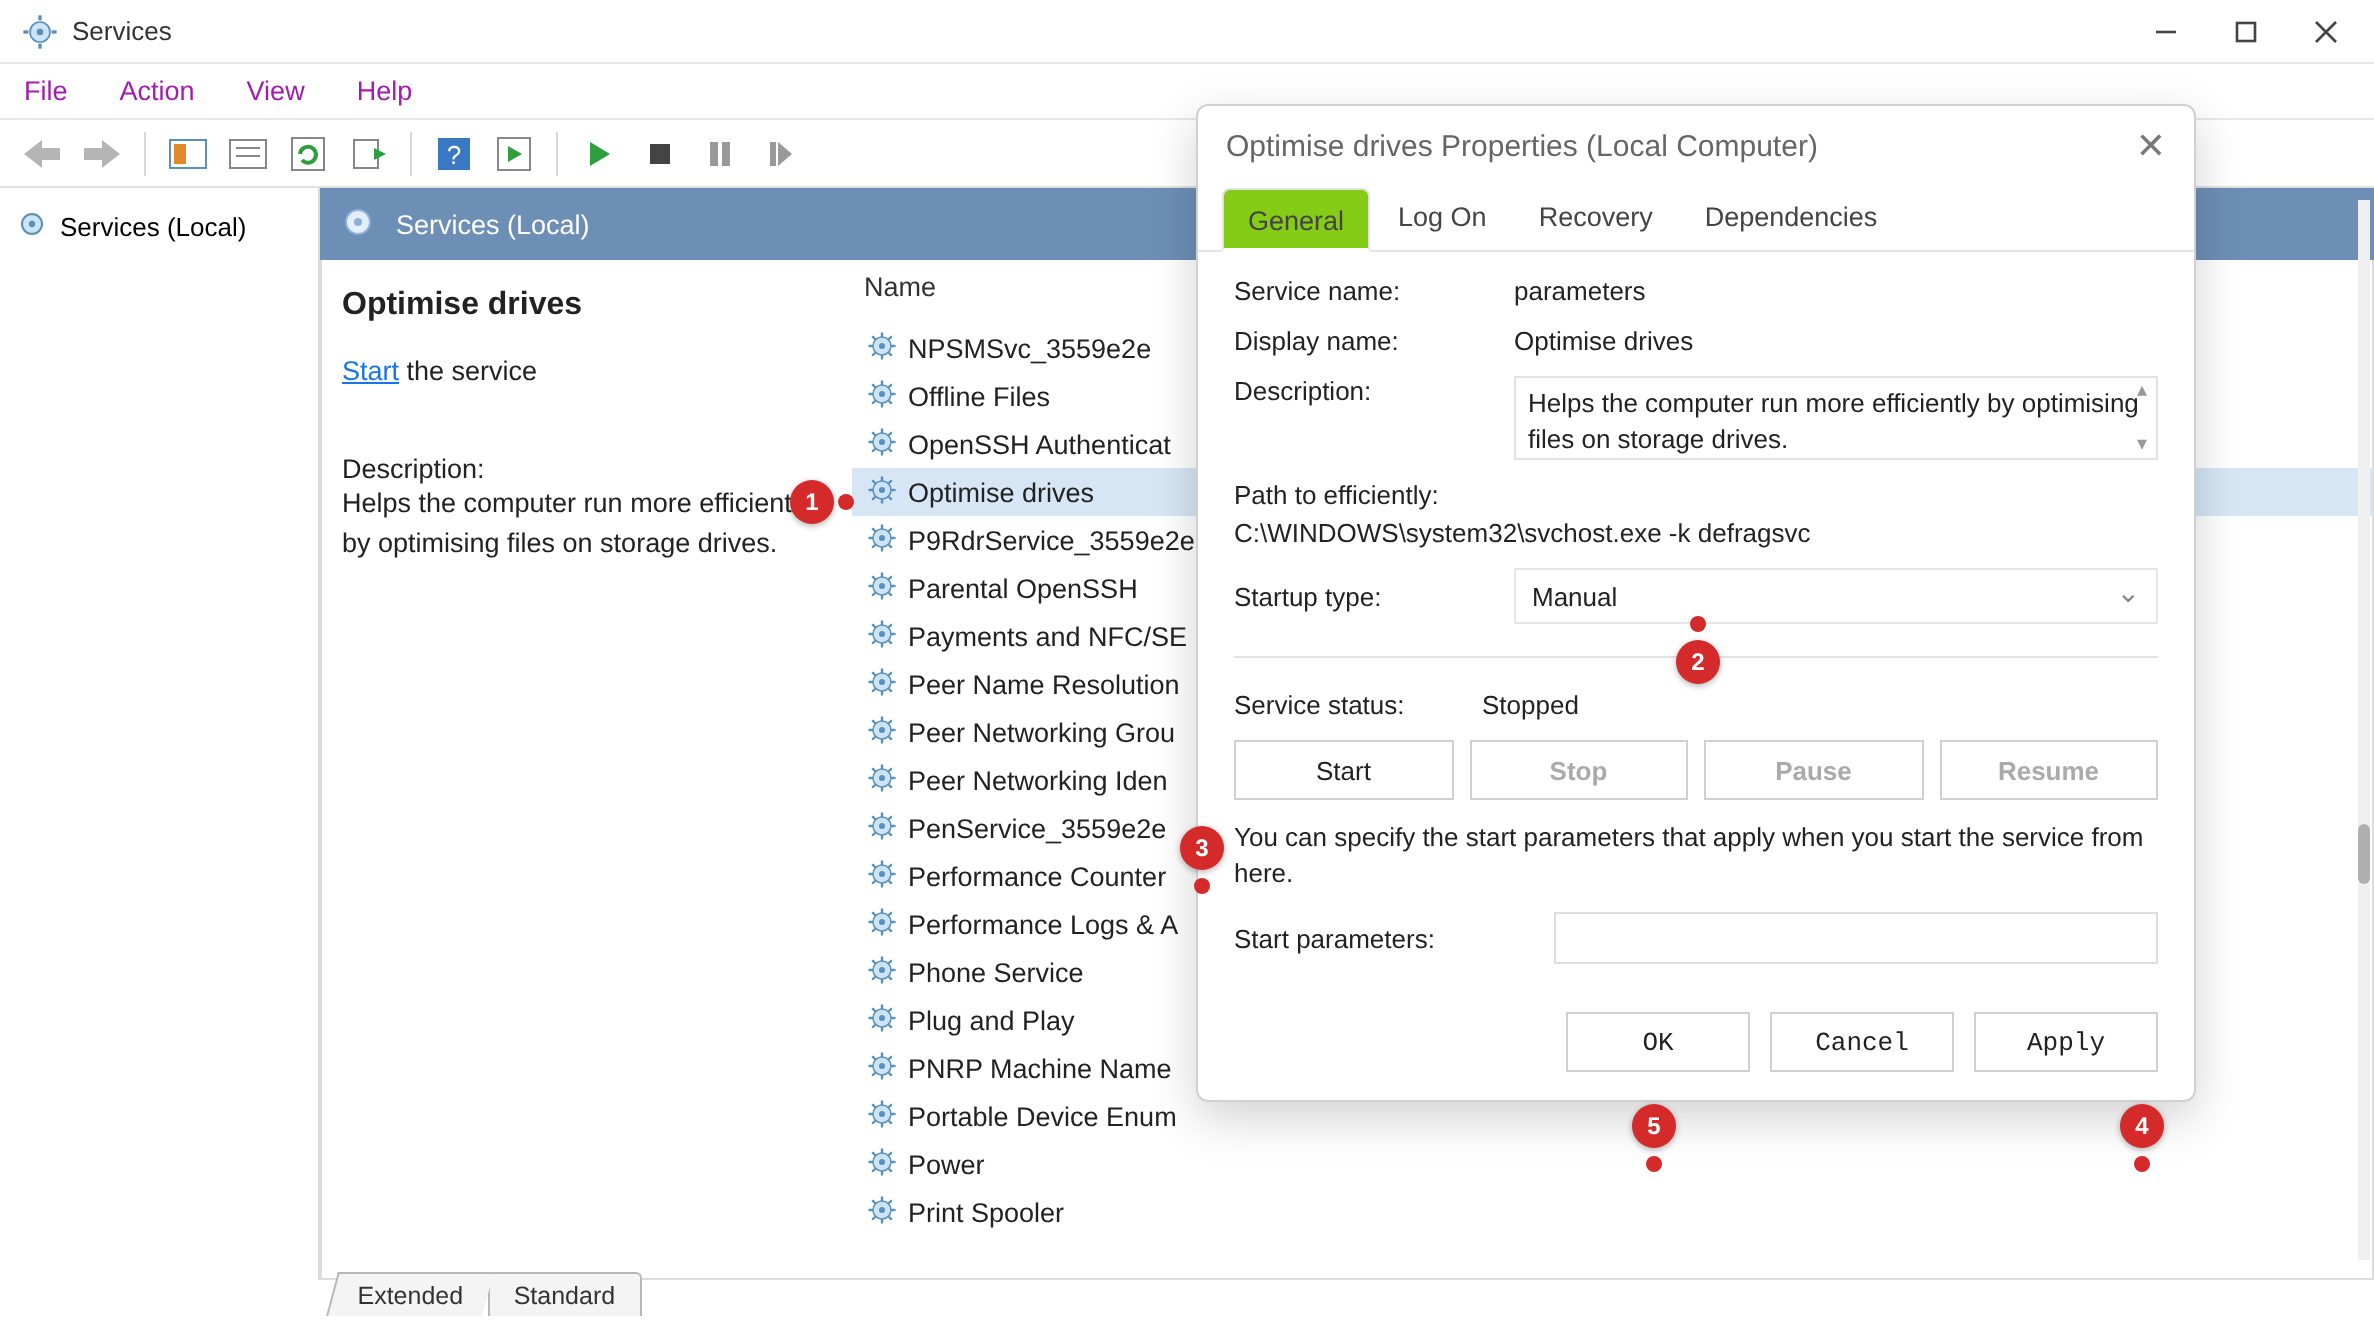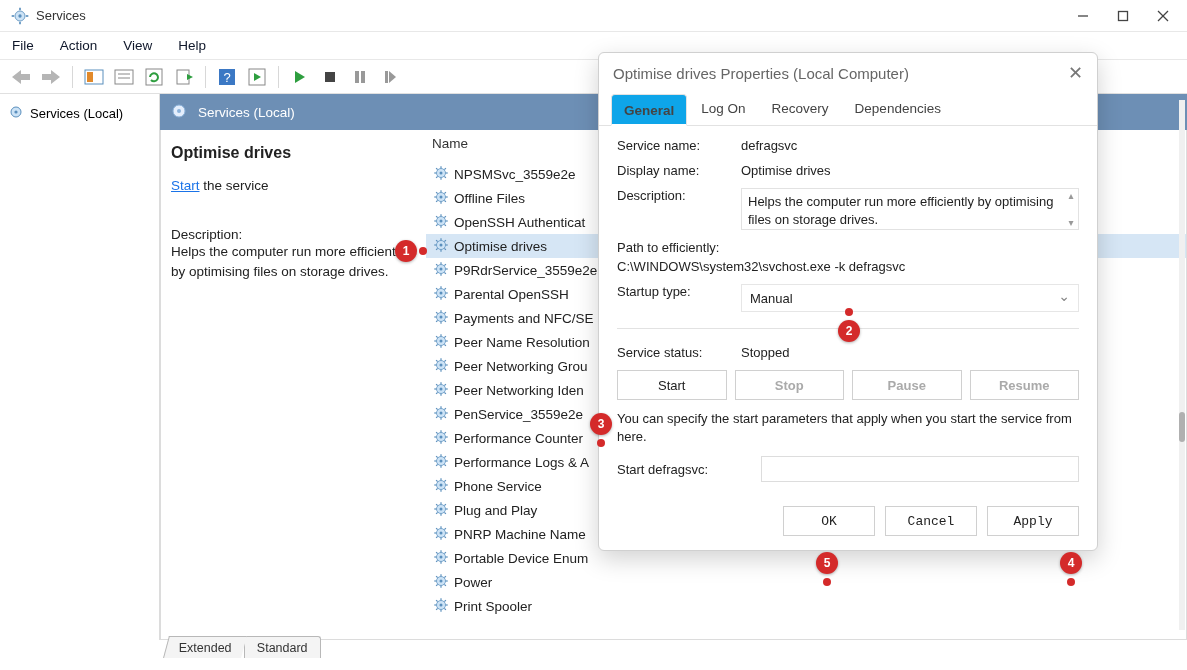--- a/index.html
+++ b/index.html
@@ -7,21 +7,21 @@
   
   
   .titlebar { height:32px; display:flex; align-items:center; padding:0 4px; border-bottom:1px solid #e8e8e8; }
   .titlebar .app-icon { width:20px; height:20px; margin:0 6px; }
   .titlebar-title { font-size:13px; color:#333; flex:0 0 auto; }
   .winctrls { margin-left:auto; display:flex; gap:24px; padding-right:12px; color:#555; font-size:14px; }
   .winctrl { width:16px; height:16px; display:inline-flex; align-items:center; justify-content:center; }
 
   
   .menubar { height:28px; display:flex; align-items:center; padding-left:12px; gap:26px; border-bottom:1px solid #e8e8e8; }
-  .menuitem { font-size:13.5px; color:#0f172a; cursor:default; }
+  .menuitem { font-size:13.5px; color:#a21caf; cursor:default; }
 
   
   .toolbar { height:34px; display:flex; align-items:center; padding:0 6px; border-bottom:1px solid #e0e0e0; }
   .tb-btn { width:26px; height:26px; margin:0 2px; display:flex; align-items:center; justify-content:center; border-radius:3px; }
   .tb-sep { width:1px; height:22px; background:#d8d8d8; margin:0 6px; }
 
   
   .mainrow { display:flex; height:calc(100% - 94px - 30px); }
   .tree { width:160px; border-right:1px solid #dcdcdc; padding:4px 6px; }
   .tree-node { display:flex; align-items:center; gap:6px; font-size:13px; padding:2px 2px; margin-top:4px;}
@@ -42,23 +42,23 @@
   .bottom-tab { display:inline-block; border:1px solid #b8b8b8; border-bottom:none; padding:2px 12px; background:#f4f4f4; border-radius:3px 3px 0 0; height:22px; line-height:18px;}
   .bottom-tab:first-child { border-right:none; border-radius:0; transform:skewX(-15deg);}
   .bottom-tab:first-child span { display:inline-block; transform:skewX(15deg);}
 
   
   .dlg { position:absolute; top:52px; left:598px; width:500px; background:#fff; border:1px solid #d0d0d0; box-shadow:0 8px 24px rgba(0,0,0,.18); border-radius:6px; font-size:13px; color:#222;}
   .dlg-title { height:40px; display:flex; align-items:center; padding:0 14px; color:#666; font-size:15px;}
   .dlg-close { margin-left:auto; color:#777; font-size:18px; }
   .dlg-tabs { display:flex; border-bottom:1px solid #e2e2e2; padding:0 12px; gap:2px;}
   .dlg-tab { padding:8px 12px 6px; font-size:13.5px; color:#444; border-bottom:2px solid transparent;}
-  .dlg-tab.active { border-bottom:2px solid #fff; position:relative; top:1px; background:#0ea5e9; border-left:1px solid #e2e2e2; border-right:1px solid #e2e2e2; border-top:1px solid #e2e2e2; border-radius:4px 4px 0 0;font-weight:bold;}
+  .dlg-tab.active { border-bottom:2px solid #fff; position:relative; top:1px; background:#84cc16; border-left:1px solid #e2e2e2; border-right:1px solid #e2e2e2; border-top:1px solid #e2e2e2; border-radius:4px 4px 0 0;}
   .dlg-body { padding:12px 18px 14px; display:flex; flex-direction:column; gap:10px;}
-  .kv { display:flex; gap:4px; }
+  .kv { display:flex; gap:20px; }
   .kv .k { width:120px; flex:0 0 120px; }
   .kv .v { flex:1; }
   .desc-box { border:1px solid #e2e2e2; padding:4px 6px; position:relative; line-height:1.35; height:42px;}
   .desc-arrows { position:absolute; right:0; top:0; bottom:0; width:14px; display:flex; flex-direction:column; justify-content:space-between; color:#999; font-size:10px; align-items:center;}
   .combo { border:1px solid #e6e6e6; height:28px; display:flex; align-items:center; padding:0 8px; position:relative;}
   .combo::after { content:"⌄"; position:absolute; right:8px; color:#888; font-size:14px; top:3px;}
   .status-row { display:flex; gap:4px; }
   .hr { height:1px; background:#e2e2e2; margin:6px 0;}
   .btn-row { display:flex; gap:8px; }
   .btn { flex:1; height:30px; border:1px solid #d0d0d0; background:#fff; font-size:13px; display:flex; align-items:center; justify-content:center;}
@@ -573,60 +573,60 @@
   </div>
   <div class="dlg-tabs">
     <div class="dlg-tab active">General</div>
     <div class="dlg-tab">Log On</div>
     <div class="dlg-tab">Recovery</div>
     <div class="dlg-tab">Dependencies</div>
   </div>
   <div class="dlg-body">
     <div class="kv">
         <div class="k">Service name:</div>
-        <div class="v">defragsvc</div>
+        <div class="v">parameters</div>
       </div>
     <div class="kv">
         <div class="k">Display name:</div>
         <div class="v">Optimise drives</div>
       </div>
     <div class="kv">
       <div class="k">Description:</div>
       <div class="v desc-box">
         <span>Helps the computer run more efficiently by optimising files on storage drives.</span>
         <div class="desc-arrows">
             <span>▴</span>
             <span>▾</span>
           </div>
       </div>
     </div>
     <div>
       <div>Path to efficiently:</div>
       <div style="margin-top:4px;">C:\WINDOWS\system32\svchost.exe -k defragsvc</div>
     </div>
-    <div class="kv" style="">
+    <div class="kv" style="align-items:center;">
       <div class="k">Startup type:</div>
       <div class="v combo">
           <span>Manual</span>
         </div>
     </div>
     <div class="hr"></div>
     <div class="status-row">
       <div style="width:120px">Service status:</div>
       <div>Stopped</div>
     </div>
     <div class="btn-row">
       <div class="btn">Start</div>
       <div class="btn disabled">Stop</div>
       <div class="btn disabled">Pause</div>
       <div class="btn disabled">Resume</div>
     </div>
     <div class="note">You can specify the start parameters that apply when you start the service from here.</div>
     <div class="kv" style="align-items:center;">
-      <div style="width:140px">Start defragsvc:</div>
+      <div style="width:140px">Start parameters:</div>
       <div style="flex:1">
           <div class="param-input"></div>
         </div>
     </div>
     <div class="btn-row-bottom">
       <div class="btn">OK</div>
       <div class="btn">Cancel</div>
       <div class="btn">Apply</div>
     </div>
   </div>

